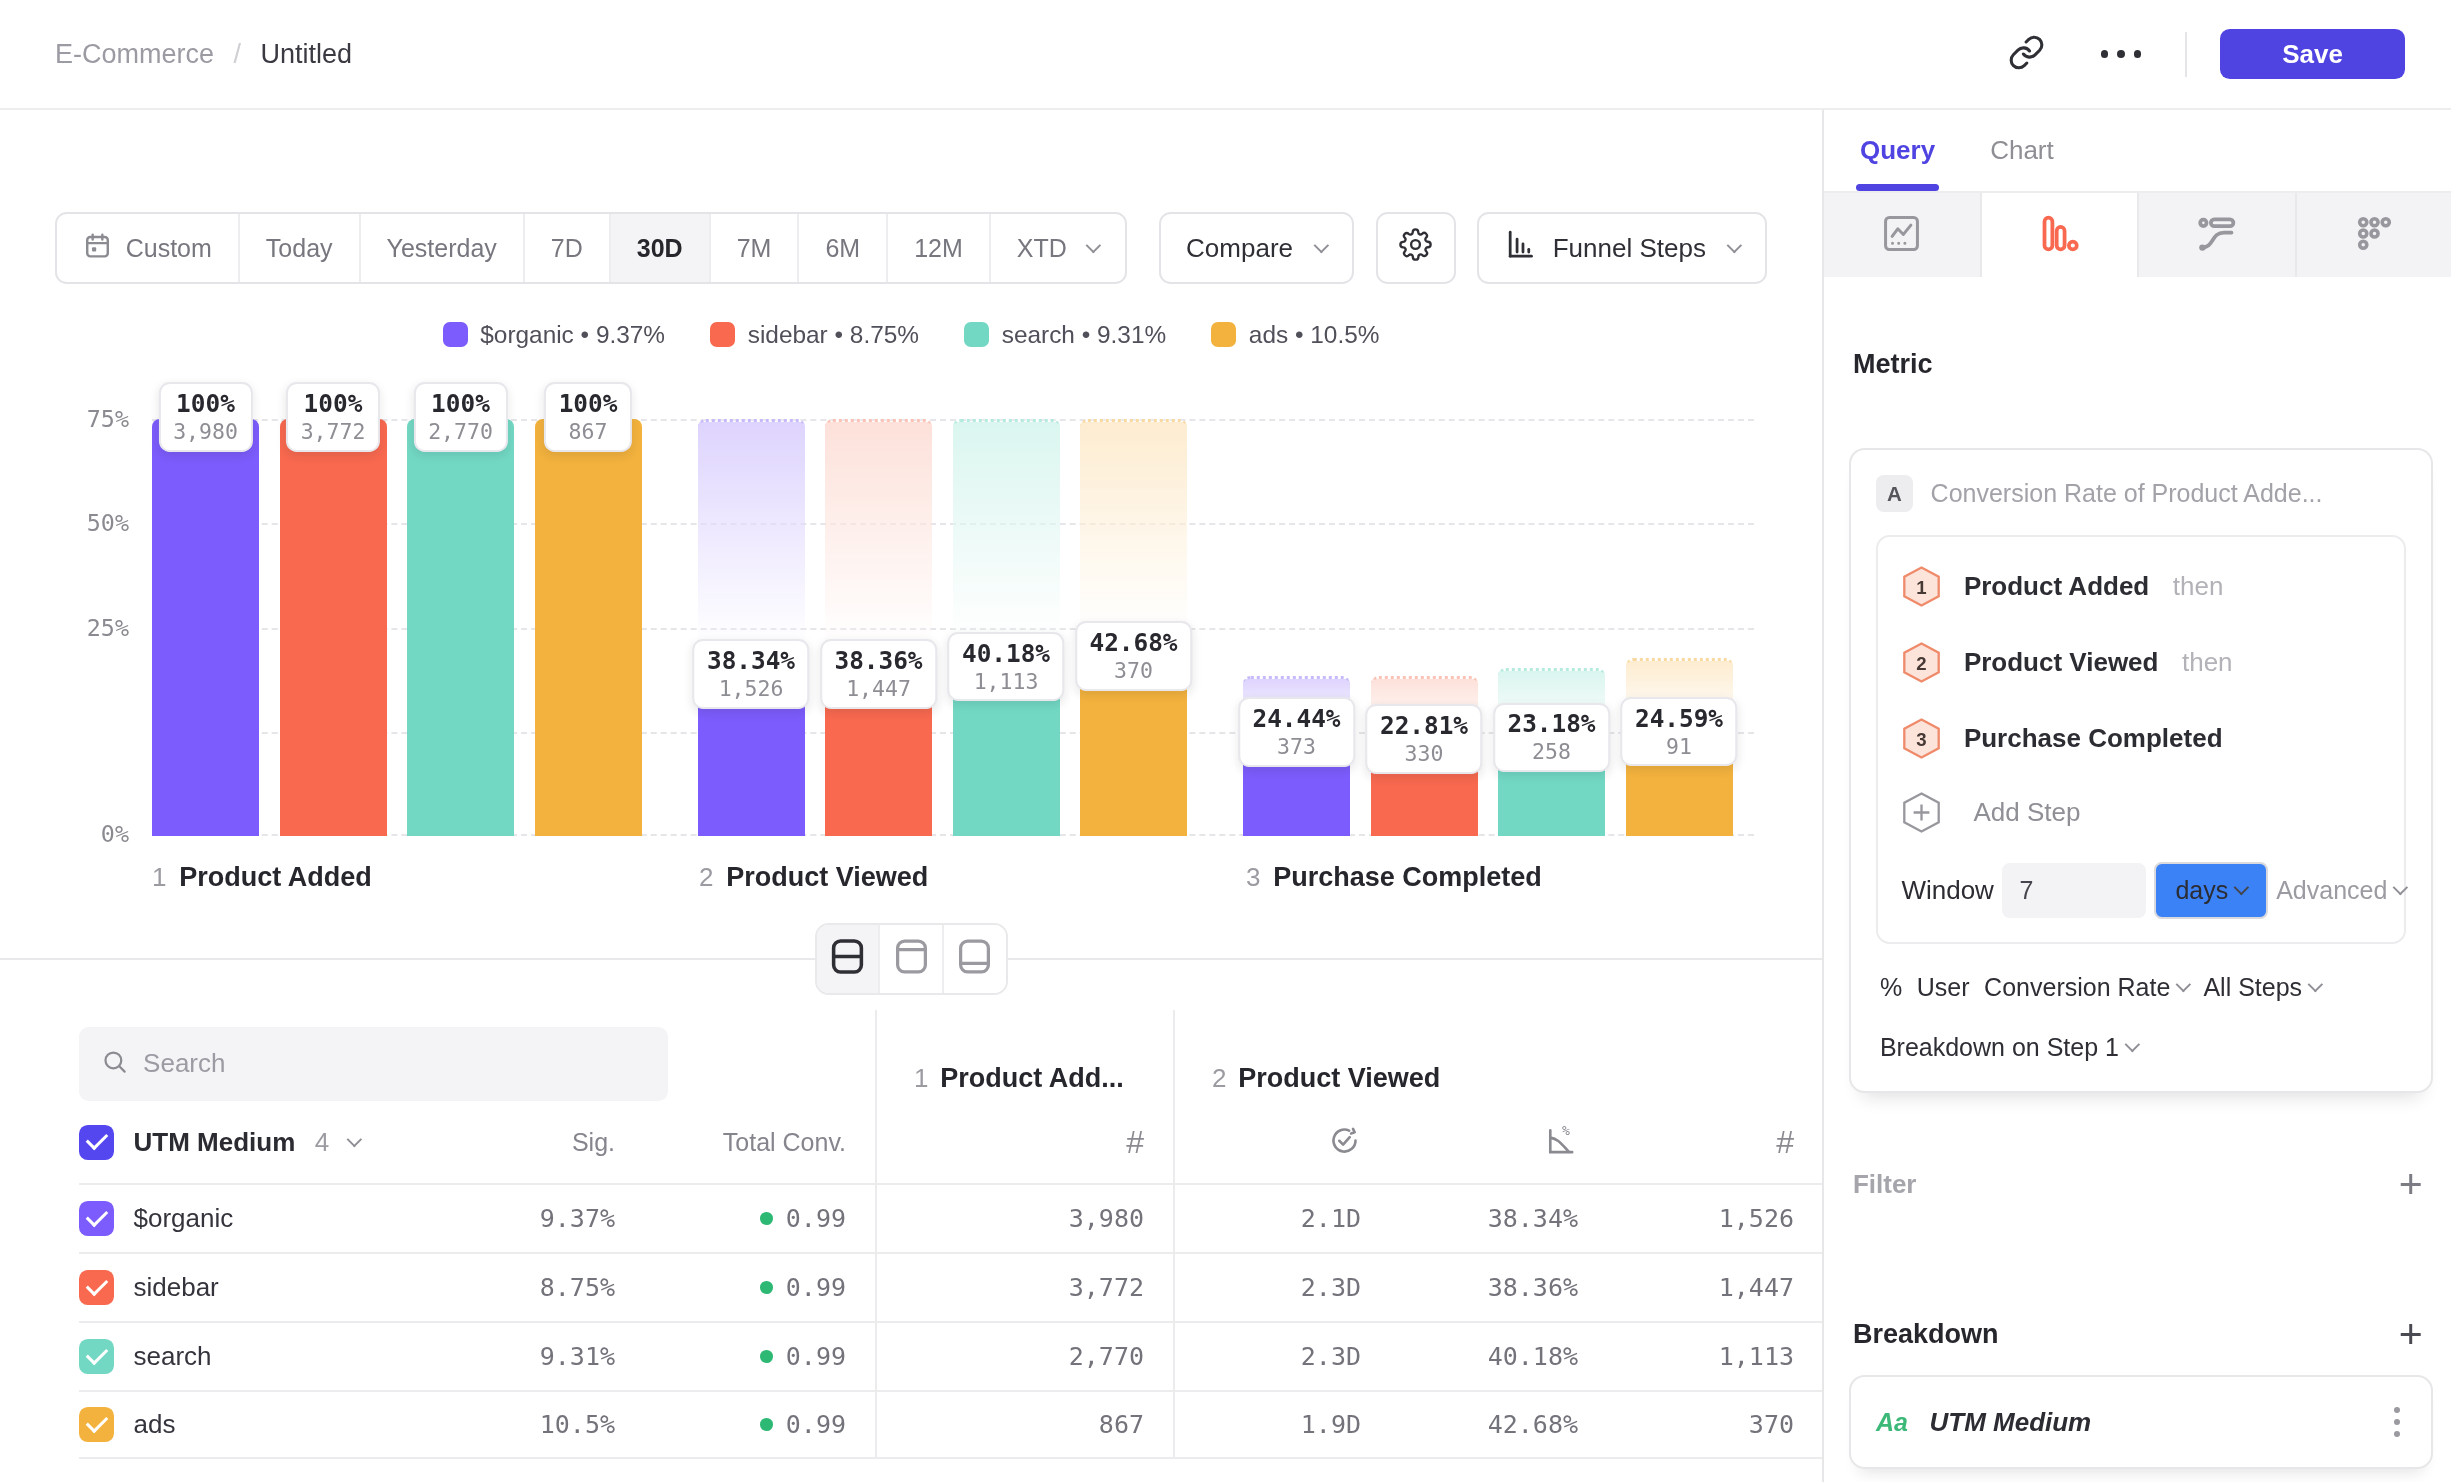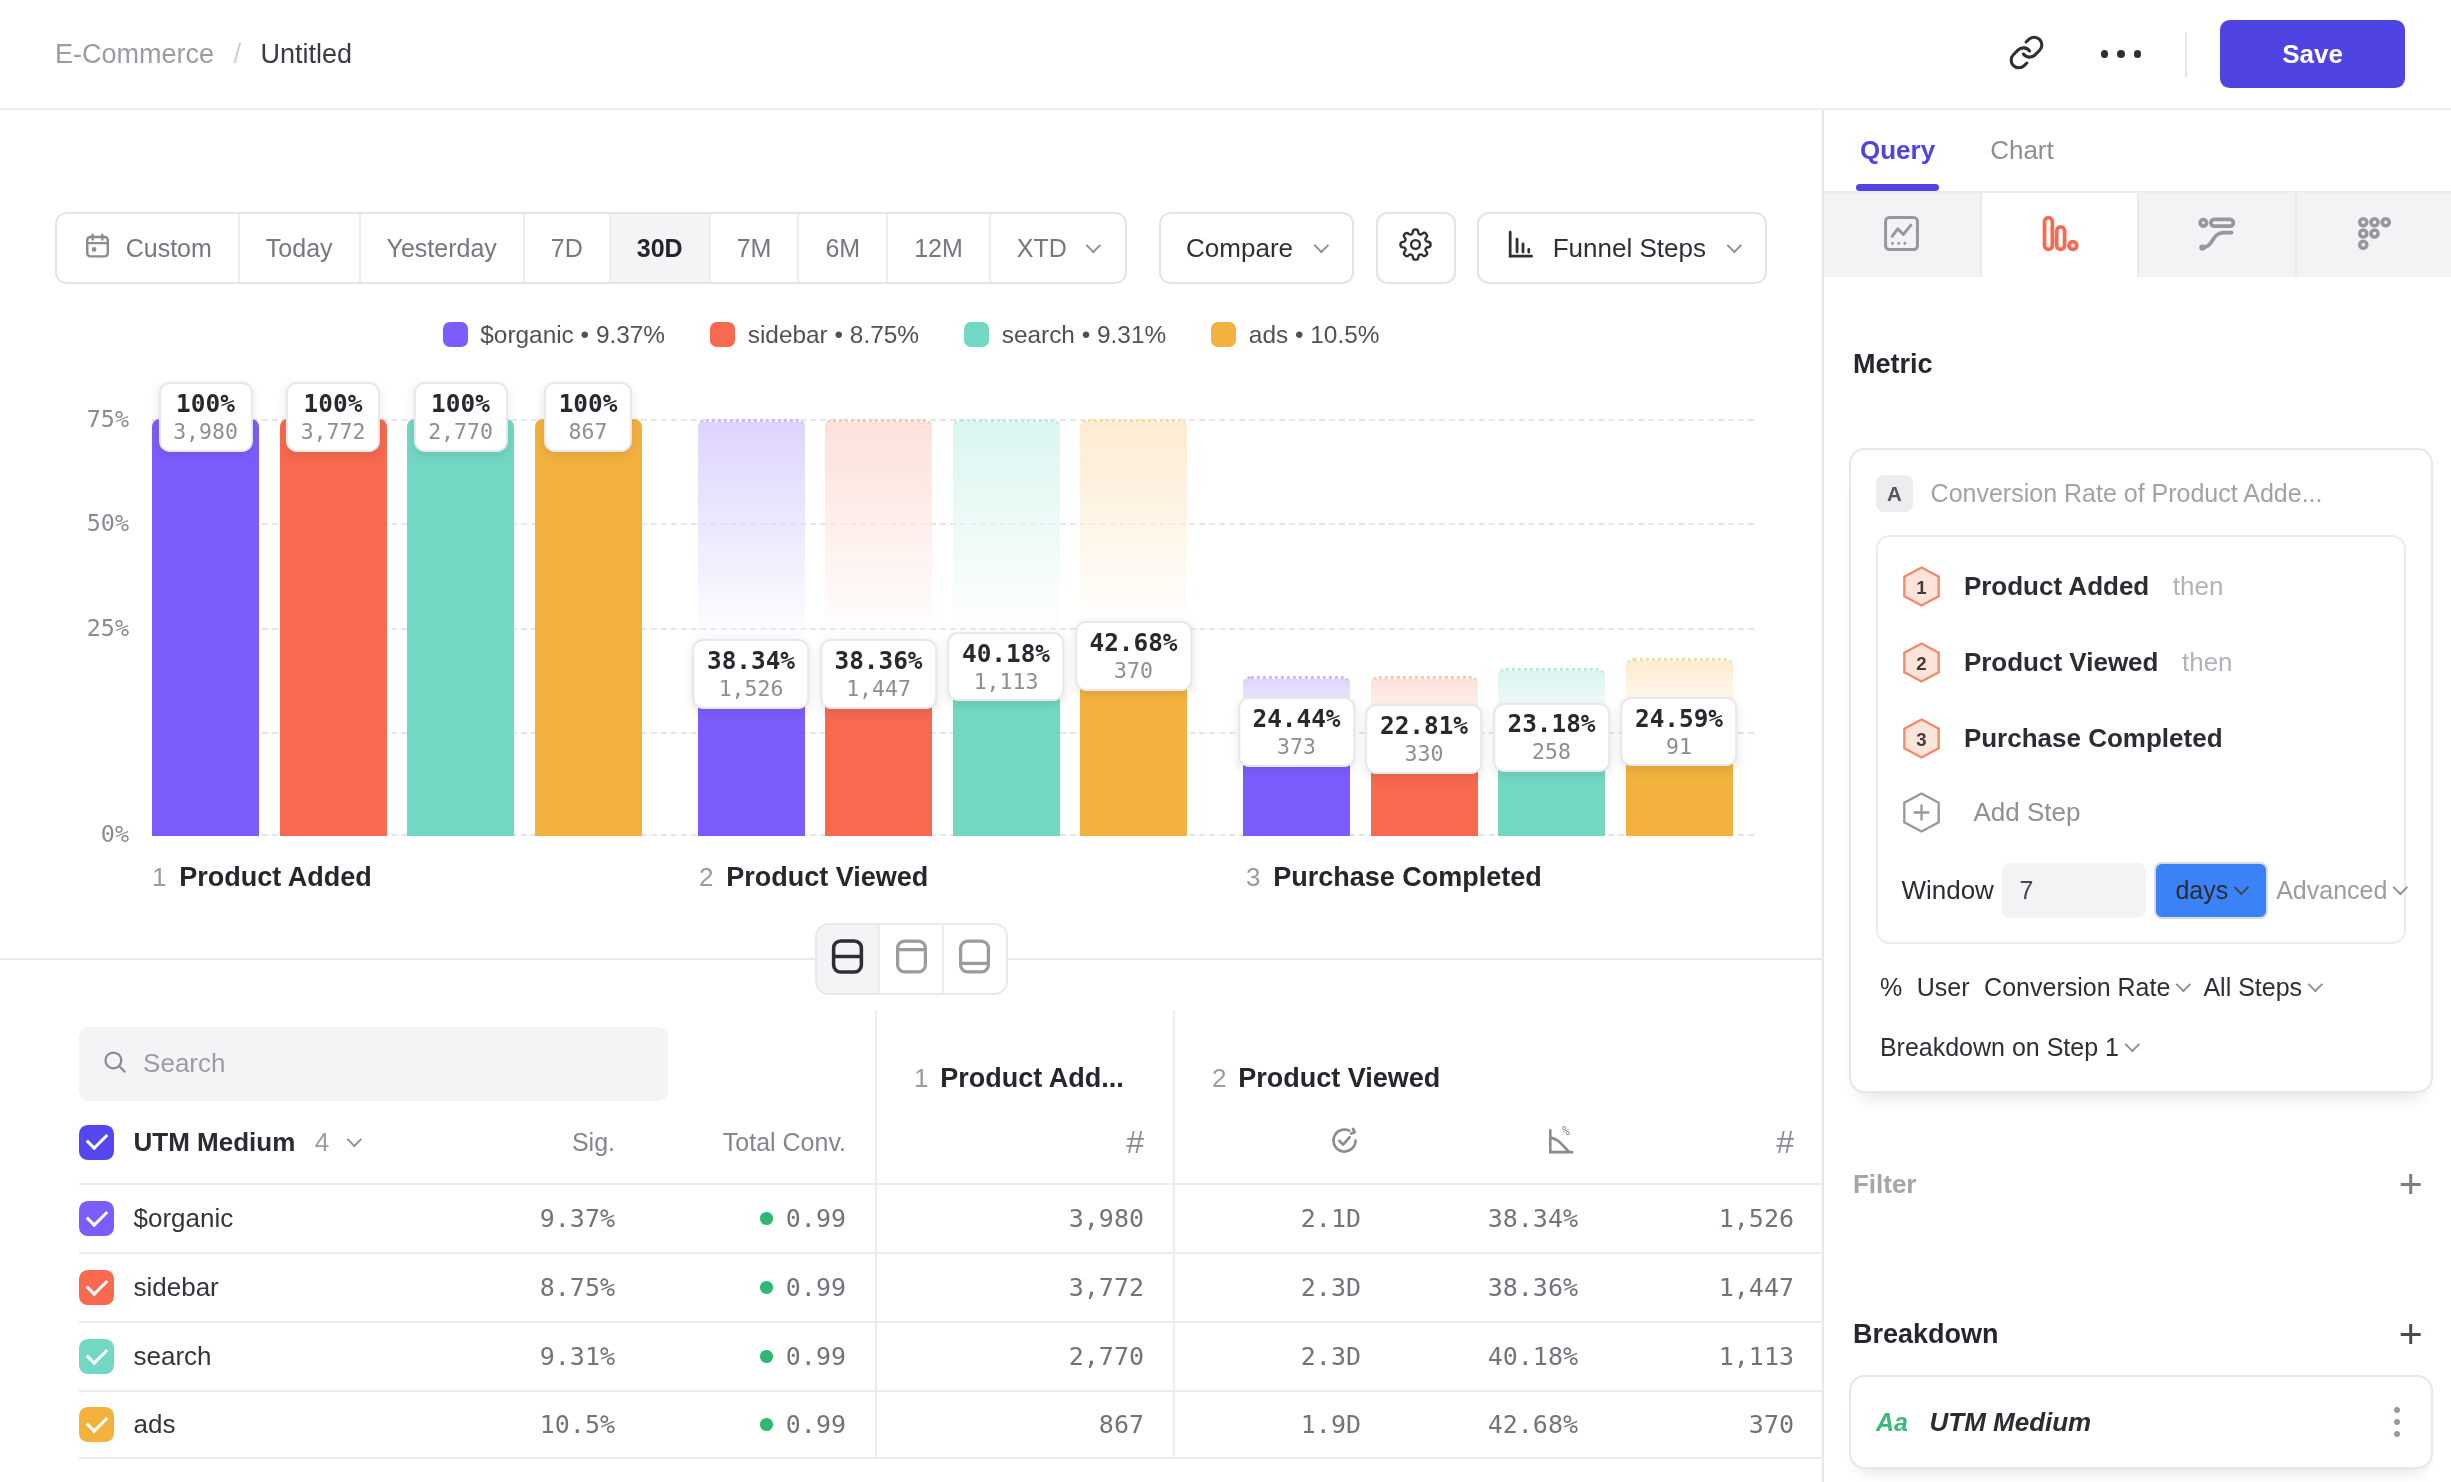--- a/index.html
+++ b/index.html
@@ -13,21 +13,21 @@
   .crumbs { display:flex; align-items:center; gap:19.5px; font-size:27px; }
   .crumb-project { color:#9b9ba3; }
   .crumb-sep { color:#cfcfd4; }
   .crumb-title { color:#3a3a42; }
   .top-actions { display:flex; align-items:center; gap:33px; }
   .icon-btn { width:62px; height:62px; display:flex; align-items:center; justify-content:center;
     background:none; border:none; cursor:pointer; }
   .dots-h { display:flex; gap:8.8px; }
   .dots-h i { width:7.8px; height:7.8px; border-radius:50%; background:#2f2f36; }
   .top-divider { width:2px; height:45px; background:#e5e5e9; }
-  .save-btn { width:185px; height:68px; border:none; border-radius:9.8px; background:#4f43e1;
+  .save-btn { width:185px; height:50px; border:none; border-radius:9.8px; background:#4f43e1;
     color:#fff; font-size:26px; font-weight:700; cursor:pointer; font-family:inherit; }
 
   
   .main { display:flex; height:1372px; }
   .left { flex:1; min-width:0; overflow:hidden; }
   .right { width:630px; border-left:2px solid #e7e7ea; }
 
   
   .toolbar { margin:102px 55px 7px 55px; display:flex; justify-content:space-between; align-items:flex-start; }
   .seg { display:flex; border:2px solid #e4e4e8; border-radius:11.7px; overflow:hidden; background:#fff; height:72px; }

